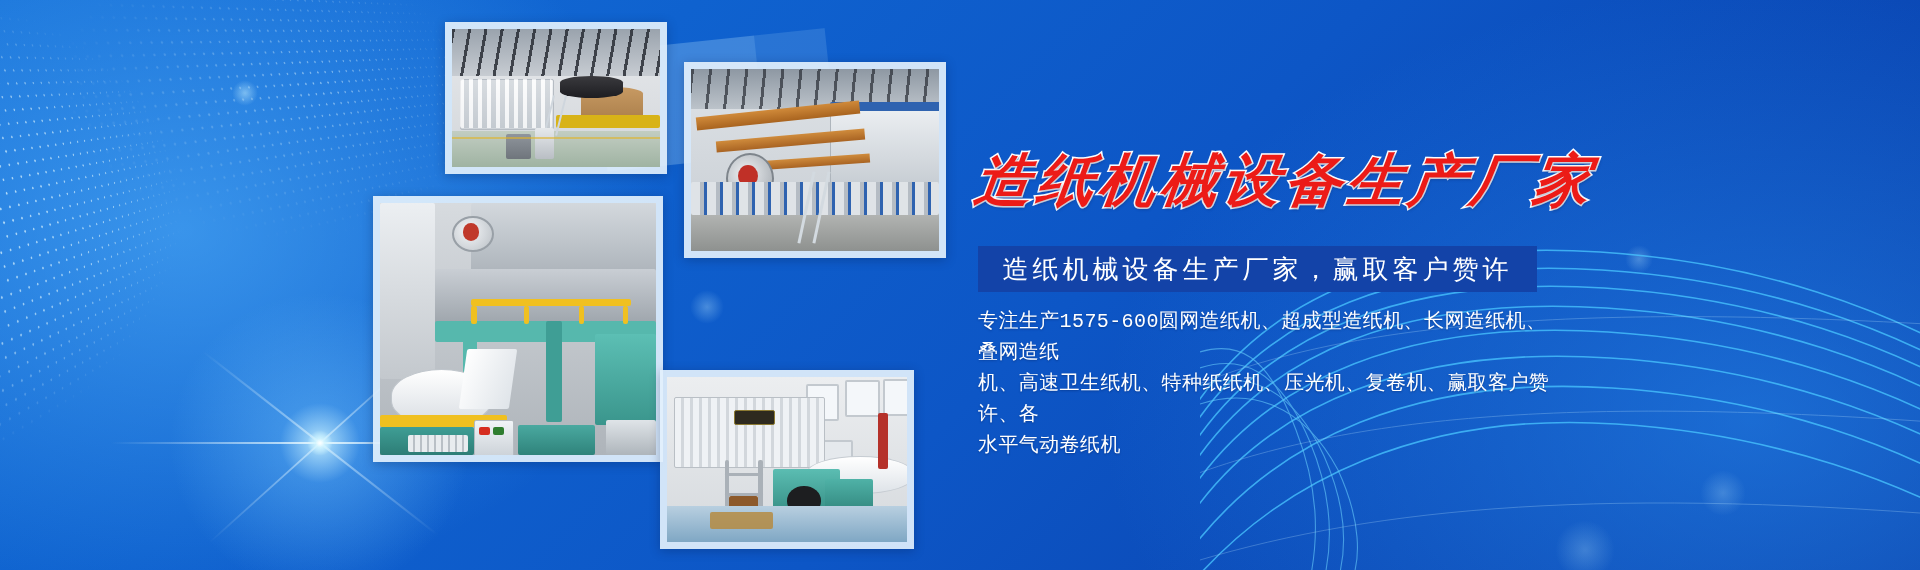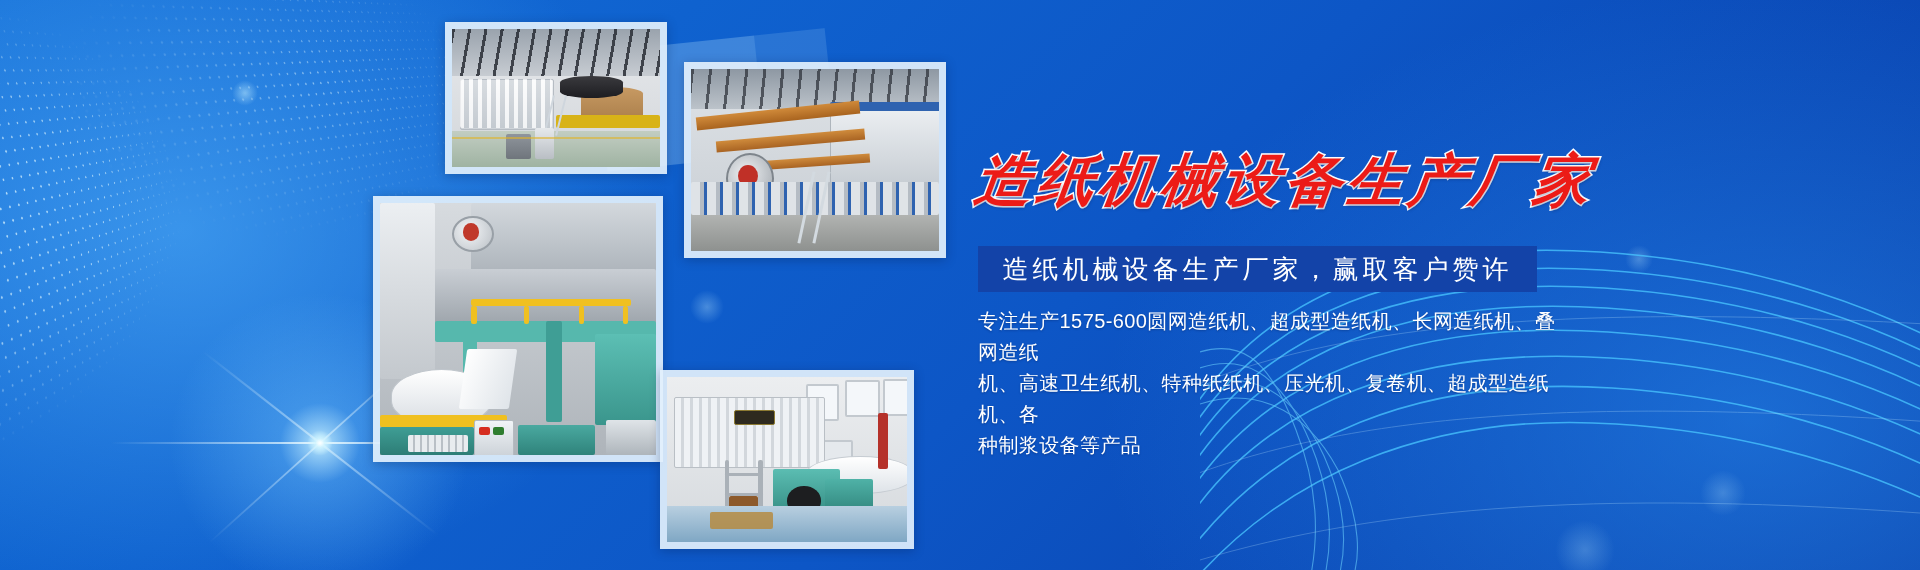--- a/index.html
+++ b/index.html
@@ -106,21 +106,21 @@
     background:#1343a8;
     display:flex;align-items:center;justify-content:center;
   }
   .subtitle-bar span{
     color:#ffffff;font-size:26px;letter-spacing:4px;white-space:nowrap;
     font-family:"DejaVu Sans","Liberation Sans",sans-serif;
   }
   .desc{
     position:absolute;left:978px;top:306px;width:588px;
     color:#ffffff;font-size:20px;line-height:31px;letter-spacing:.4px;
-    font-family:Liberation Sans, sans-serif;
+    font-family:Liberation Mono, monospace;
     text-shadow:0 1px 2px rgba(0,20,70,.35);
   }
 </style>
 </head>
 <body>
 
 <div class="banner">
 
   <div class="dotgrid"></div>
   <div class="dotgrid g2"></div>
@@ -275,17 +275,17 @@
   </div>
 
   <div class="headline">造纸机械设备生产厂家</div>
 
   <div class="subtitle-bar">
     <span>造纸机械设备生产厂家，赢取客户赞许</span>
   </div>
 
   <div class="desc">
     <div>专注生产1575-600圆网造纸机、超成型造纸机、长网造纸机、叠网造纸</div>
-    <div>机、高速卫生纸机、特种纸纸机、压光机、复卷机、超成型造纸机、各</div>
-    <div>种制浆设备等产品</div>
+    <div>机、高速卫生纸机、特种纸纸机、压光机、复卷机、赢取客户赞许、各</div>
+    <div>水平气动卷纸机</div>
   </div>
 
 </div>
 
 </body></html>

